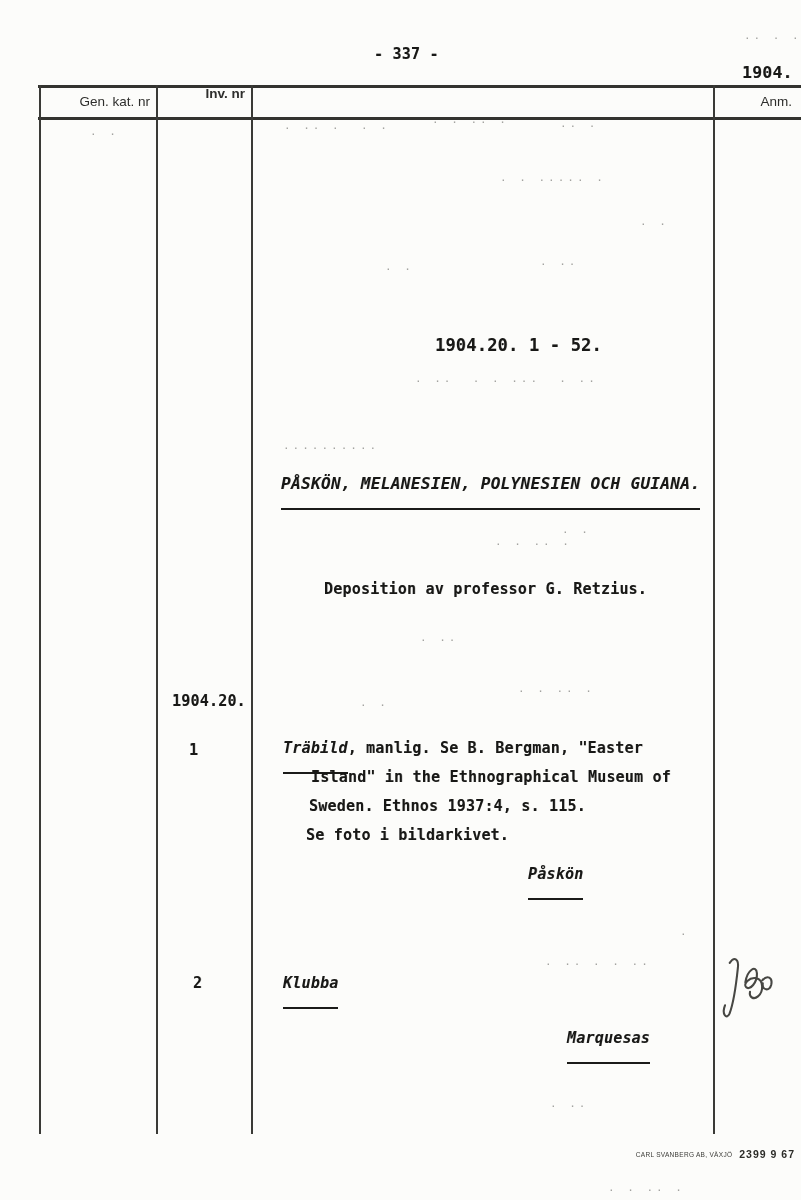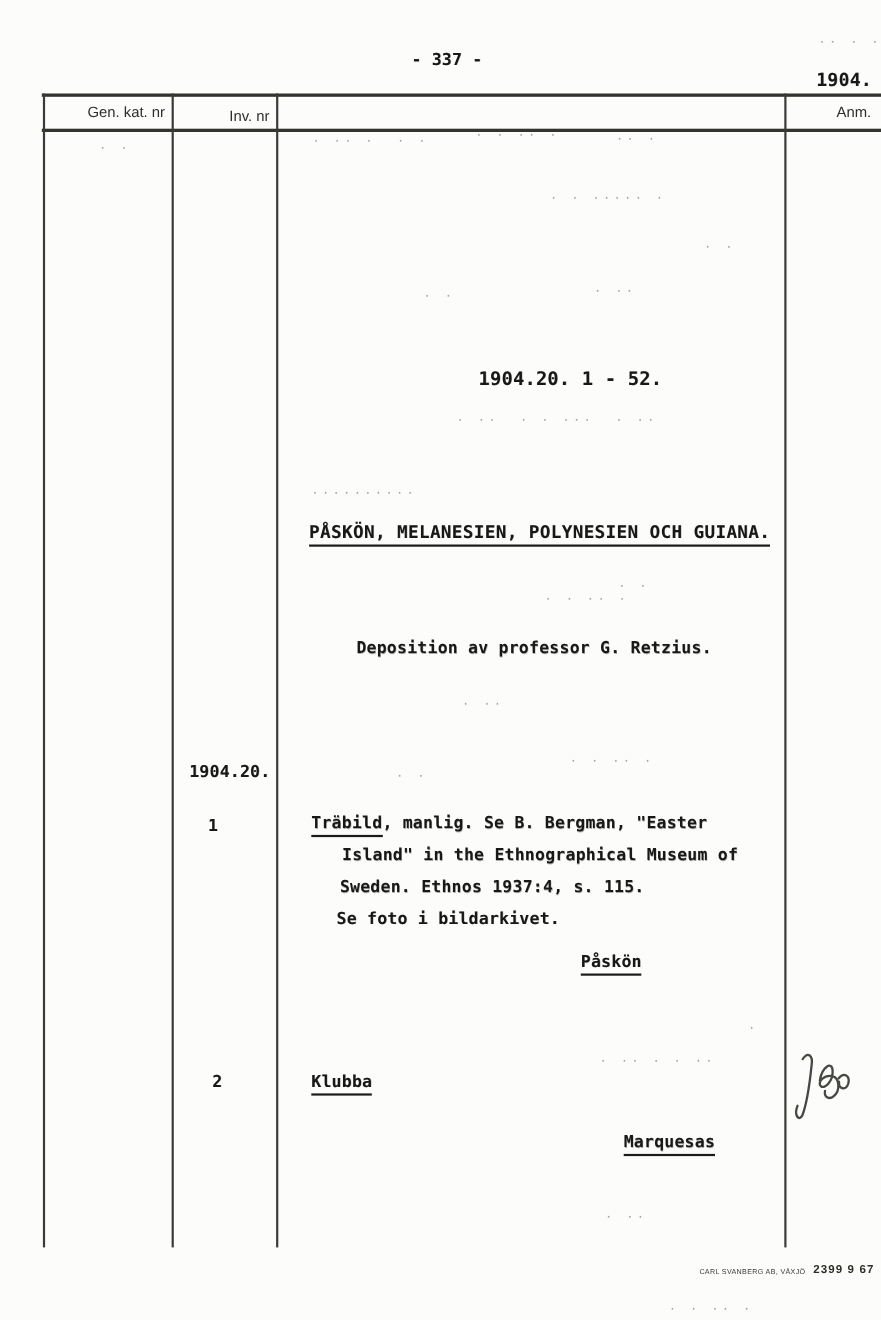--- a/index.html
+++ b/index.html
@@ -17,42 +17,42 @@
     position:absolute;
     font-family:"DejaVu Sans Mono","Liberation Mono",monospace;
     font-weight:700;
     font-size:15px;
     line-height:1.2;
     color:#181816;
     letter-spacing:0.2px;
     white-space:pre;
     text-shadow:0.4px 0.4px 0 rgba(20,20,20,0.35);
   }
-  .ul{border-bottom:2.5px solid #1b1b19;padding-bottom:2px;}
+  .ul{border-bottom:2.5px solid #1b1b19;padding-bottom:15px;font-style:italic;}
   .hdr{
     position:absolute;
     font-family:"Liberation Sans","DejaVu Sans",sans-serif;
     font-size:13.5px;
     color:#2e2e2c;
     text-align:right;
   }
   .hline{position:absolute;background:#33332f;}
   .vline{position:absolute;background:#3a3a36;width:2px;}
   .noise{
     position:absolute;
     font-size:11px;
     letter-spacing:3px;
     color:rgba(55,55,50,0.45);
     white-space:pre;
     pointer-events:none;
   }
   #imprint{
     position:absolute;
     right:6px;top:1148px;
-    display:flex;align-items:flex-end;gap:7px;
+    display:flex;align-items:center;gap:7px;
     font-family:"Liberation Sans","DejaVu Sans",sans-serif;
     color:#3c3c38;
   }
   #imprint .tiny{font-size:6.5px;letter-spacing:0.3px;}
   #imprint .code{font-size:10.5px;font-weight:700;color:#2c2c28;letter-spacing:1px;}
   #handwriting{
     position:absolute;
     left:716px;top:952px;
     width:64px;height:68px;
     transform:rotate(-10deg);
@@ -67,21 +67,21 @@
   <div class="tw" style="left:742px;top:63px;font-size:16.5px;text-align:center;">1904.</div>
 
   <div class="hline" style="left:38px;top:85px;width:763px;height:3px;"></div>
   <div class="hline" style="left:38px;top:117px;width:763px;height:2.5px;"></div>
   <div class="vline" style="left:39px;top:85px;height:1049px;"></div>
   <div class="vline" style="left:156px;top:85px;height:1049px;"></div>
   <div class="vline" style="left:251px;top:85px;height:1049px;"></div>
   <div class="vline" style="left:713px;top:85px;height:1049px;"></div>
 
   <div class="hdr" style="left:46px;top:94px;width:104px;">Gen. kat. nr</div>
-  <div class="hdr" style="left:163px;top:98px;width:82px;">Inv. nr</div>
+  <div class="hdr" style="left:163px;top:86px;width:82px;font-weight:bold;">Inv. nr</div>
   <div class="hdr" style="left:722px;top:94px;width:70px;">Anm.</div>
 
   <div class="tw" style="left:435px;top:335px;font-size:17px;">1904.20. 1 - 52.</div>
 
   <div class="tw ul" style="left:281px;top:474px;font-size:16px;letter-spacing:0.35px;">PÅSKÖN, MELANESIEN, POLYNESIEN OCH GUIANA.</div>
 
   <div class="tw" style="left:324px;top:580px;">Deposition av professor G. Retzius.</div>
 
   <div class="tw" style="left:172px;top:692px;text-align:right;">1904.20.</div>
 

